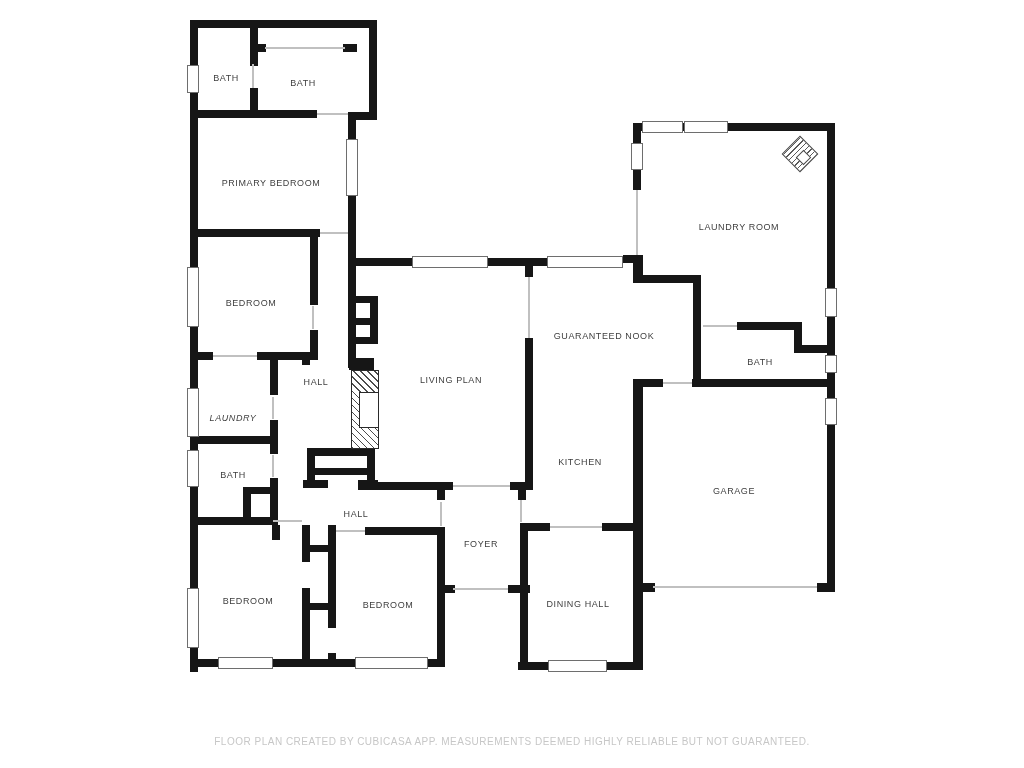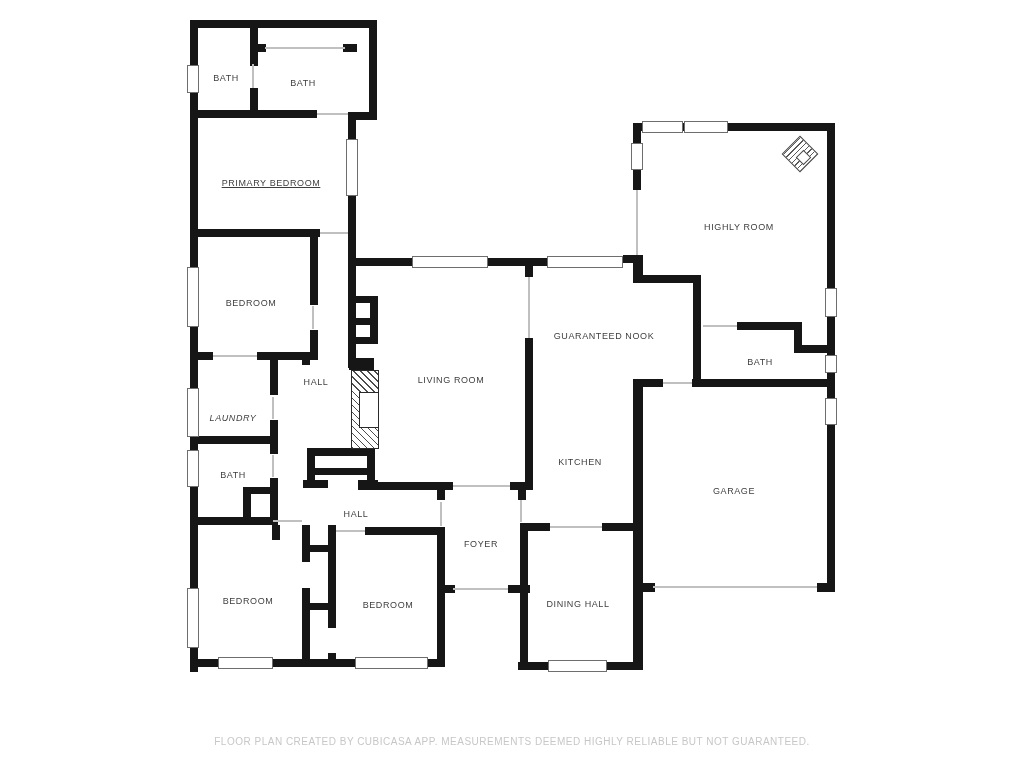--- a/index.html
+++ b/index.html
@@ -170,31 +170,31 @@
     </div>
   <div id="features-layer">
       <div class="fireplace" style="left: 351px; top: 370px; width: 28px; height: 79px;"></div>
       <div class="fireplace-inner" style="left: 359px; top: 392px; width: 20px; height: 36px;"></div>
       <div class="compass" style="left: 787px; top: 141px; width: 26px; height: 26px;"></div>
       <div class="compass-notch" style="left: 798px; top: 152px; width: 11px; height: 11px;"></div>
     </div>
   <div id="labels-layer">
       <div class="room-label" style="left: 226px; top: 78px; color: rgb(62, 62, 62);">BATH</div>
       <div class="room-label" style="left: 303px; top: 83px; color: rgb(62, 62, 62);">BATH</div>
-      <div class="room-label" style="left: 271px; top: 183px; color: rgb(62, 62, 62); text-decoration: underline;">PRIMARY BEDROOM</div>
+      <div class="room-label" style="left: 271px; top: 183px; color: rgb(62, 62, 62);">PRIMARY BEDROOM</div>
       <div class="room-label" style="left: 251px; top: 303px; color: rgb(62, 62, 62);">BEDROOM</div>
       <div class="room-label" style="left: 316px; top: 382px; color: rgb(62, 62, 62);">HALL</div>
       <div class="room-label" style="left: 233px; top: 418px; color: rgb(62, 62, 62); font-style: italic;">LAUNDRY</div>
       <div class="room-label" style="left: 233px; top: 475px; color: rgb(62, 62, 62);">BATH</div>
       <div class="room-label" style="left: 248px; top: 601px; color: rgb(62, 62, 62);">BEDROOM</div>
       <div class="room-label" style="left: 356px; top: 514px; color: rgb(62, 62, 62);">HALL</div>
       <div class="room-label" style="left: 388px; top: 605px; color: rgb(62, 62, 62);">BEDROOM</div>
-      <div class="room-label" style="left: 451px; top: 380px; color: rgb(62, 62, 62);">LIVING ROOM</div>
+      <div class="room-label" style="left: 451px; top: 380px; color: rgb(62, 62, 62);">LIVING PLAN</div>
       <div class="room-label" style="left: 481px; top: 544px; color: rgb(62, 62, 62);">FOYER</div>
       <div class="room-label" style="left: 604px; top: 336px; color: rgb(62, 62, 62);">GUARANTEED NOOK</div>
       <div class="room-label" style="left: 580px; top: 462px; color: rgb(62, 62, 62);">KITCHEN</div>
       <div class="room-label" style="left: 578px; top: 604px; color: rgb(62, 62, 62);">DINING HALL</div>
-      <div class="room-label" style="left: 739px; top: 227px; color: rgb(62, 62, 62);">HIGHLY ROOM</div>
+      <div class="room-label" style="left: 739px; top: 227px; color: rgb(62, 62, 62);">LAUNDRY ROOM</div>
       <div class="room-label" style="left: 760px; top: 362px; color: rgb(62, 62, 62);">BATH</div>
       <div class="room-label" style="left: 734px; top: 491px; color: rgb(62, 62, 62); text-align: center;">GARAGE</div>
     </div>
   <div id="footer-text">FLOOR PLAN CREATED BY CUBICASA APP. MEASUREMENTS DEEMED HIGHLY RELIABLE BUT NOT GUARANTEED.</div>
 </div>
 
 </body></html>

